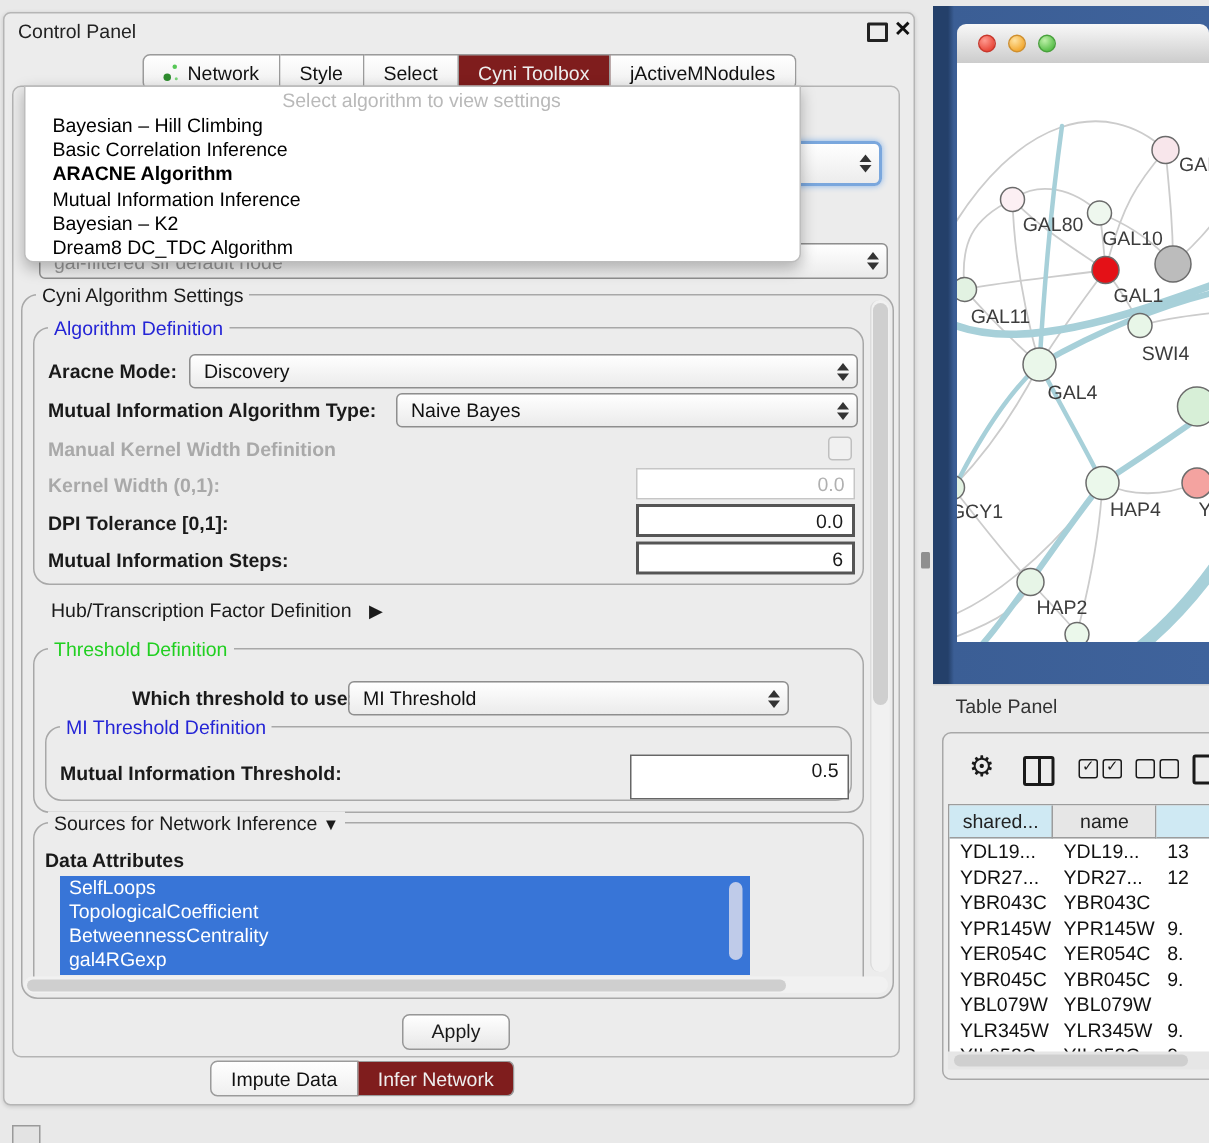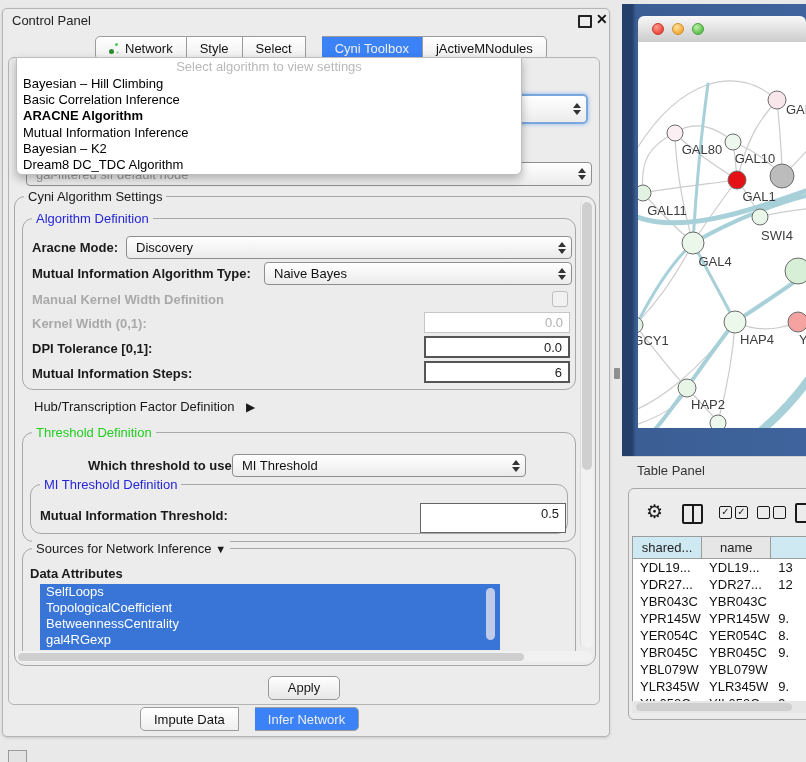--- a/index.html
+++ b/index.html
@@ -13,21 +13,21 @@
   .cp-title{left:12px;top:13px;font-size:13px;color:#222;}
   .btn-float{left:578px;top:15px;width:10px;height:9px;border:2px solid #222;border-radius:1px;cursor:pointer;}
   .btn-close{left:596px;top:11px;font-size:14px;font-weight:bold;color:#111;cursor:pointer;}
 
   
   .segtabs{display:flex;height:24px;}
   .tab{display:flex;align-items:center;gap:5px;padding:0 13px;background:linear-gradient(#ffffff,#efefef);
        border:1px solid #9b9b9b;border-left:none;font-size:13px;color:#111;cursor:pointer;white-space:nowrap;}
   .tab:first-child{border-left:1px solid #9b9b9b;border-radius:5px 0 0 5px;}
   .tab:last-child{border-radius:0 5px 5px 0;}
-  .tab.sel{background:#3b82f6;color:#efefef;margin-left:16px;}
+  .tab.sel{background:#7f1d1d;color:#efefef;}
   .net-icon{position:relative;width:11px;height:12px;display:inline-block;}
   .net-icon::before{content:"";position:absolute;left:0;top:7px;width:5px;height:5px;border-radius:50%;
        background:#2e8b2e;box-shadow:5px -7px 0 -1px #57c757,6px 1px 0 -1.5px #79d579;}
   .top-tabs{left:95px;top:36px;}
 
   .content-panel{left:8px;top:57px;width:590px;height:646px;border:1px solid #b4b4b4;border-radius:6px;background:#ececec;}
 
   
   .combo{background:linear-gradient(#ffffff,#ebebeb);border:1px solid #8e8e8e;border-radius:4px;
          display:flex;align-items:center;padding-left:9px;font-size:13px;color:#111;cursor:pointer;box-sizing:border-box;}
@@ -35,21 +35,21 @@
   .combo .arrows::before{content:"";position:absolute;left:0;top:0;border-left:4px solid transparent;
         border-right:4px solid transparent;border-bottom:5px solid #333;}
   .combo .arrows::after{content:"";position:absolute;left:0;bottom:0;border-left:4px solid transparent;
         border-right:4px solid transparent;border-top:5px solid #333;}
   .combo-behind-focus{left:140px;top:94px;width:448px;height:30px;border:2px solid #7aa7dd;border-radius:5px;
         box-shadow:0 0 4px #86b4ea;background:linear-gradient(#fff,#ececec);z-index:1;}
   .combo-behind-node{left:26px;top:162px;width:566px;height:24px;z-index:1;color:#9a9a9a;}
 
   
   .dd{left:16px;top:57px;width:504px;height:116px;background:#ffffff;border:1px solid #bdbdbd;
-      border-radius:0 0 6px 6px;box-shadow:0 4px 10px rgba(0,0,0,.28);z-index:3;}
+      border-radius:0 0 6px 6px;box-shadow:0 4px 10px rgba(0,0,0,.28);z-index:3;padding-left:12px;}
   .dd-prompt{height:18px;line-height:18px;text-align:center;color:#b9b9b9;font-size:13px;}
   .dd-item{height:16.2px;line-height:16.2px;padding-left:6px;font-size:13px;color:#000;cursor:pointer;}
   .dd-item.sel{font-weight:bold;}
 
   
   .group{border:1px solid #a8a8a8;border-radius:11px;}
   .gtitle{position:absolute;top:-8px;left:9px;background:#ececec;padding:0 4px;font-size:13px;}
   .gtitle.blue{color:#2525d6;}
   .gtitle.green{color:#21cf21;}
   .lbl{font-size:13px;font-weight:bold;color:#1a1a1a;white-space:nowrap;}

